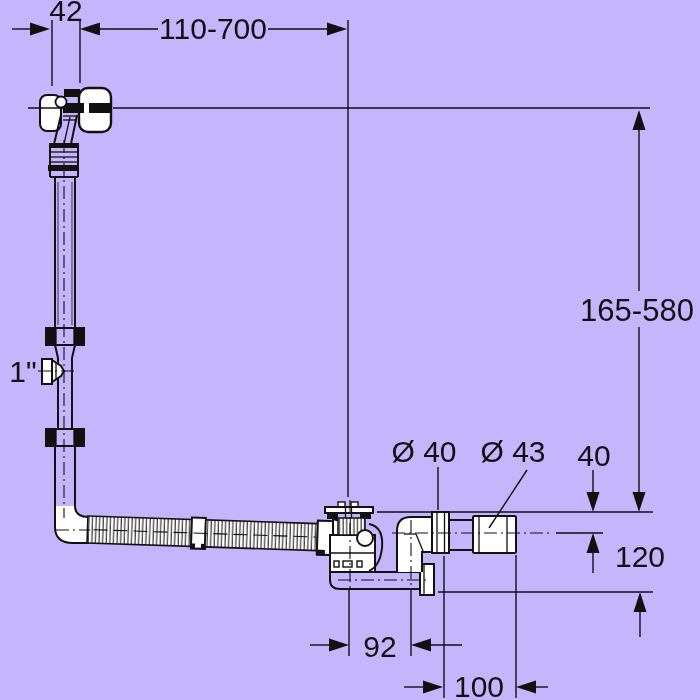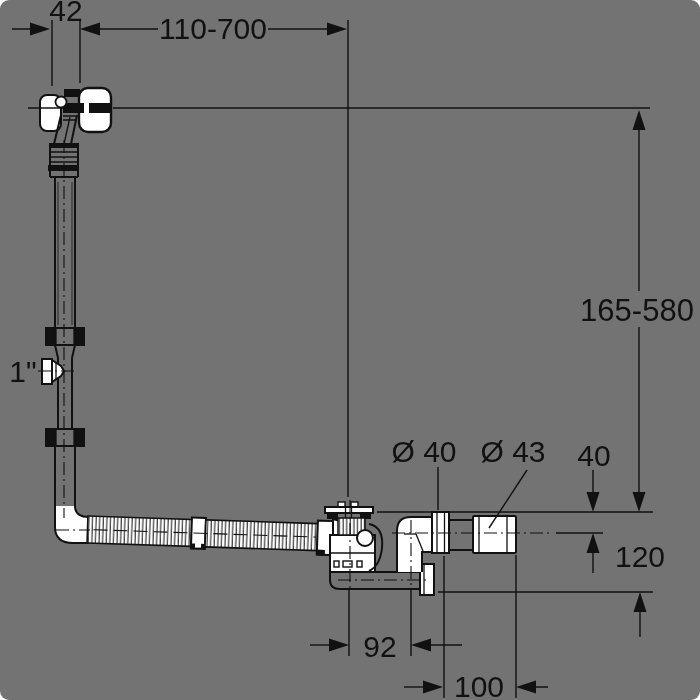--- a/index.html
+++ b/index.html
@@ -1,16 +1,16 @@
 <!DOCTYPE html>
 <html><head>
 <meta charset="utf-8">
 <style>
   html,body{margin:0;padding:0;background:#ffffff;}
-  .canvas{width:700px;height:700px;position:relative;background:#737373;overflow:hidden;border-radius:9px;}
+  .canvas{width:700px;height:700px;position:relative;background:#c4b5fd;overflow:hidden;}
   svg text{font-family:"Liberation Sans","DejaVu Sans",sans-serif;font-size:30px;fill:#111;text-anchor:middle;}
   .ln{stroke:#111;fill:none;stroke-width:2;}
   .thin{stroke:#111;fill:none;stroke-width:1.3;}
   .dim{stroke:#111;fill:none;stroke-width:1.4;}
   .cl{stroke:#111;fill:none;stroke-width:1.1;stroke-dasharray:13 4 2 4;}
   .dash{stroke:#111;fill:none;stroke-width:1.1;stroke-dasharray:14 6;}
   .blk{fill:#111;stroke:none;}
   .wht{fill:#fff;stroke:#111;stroke-width:2;}
   .whthin{fill:#fff;stroke:#111;stroke-width:1.4;}
 </style>

